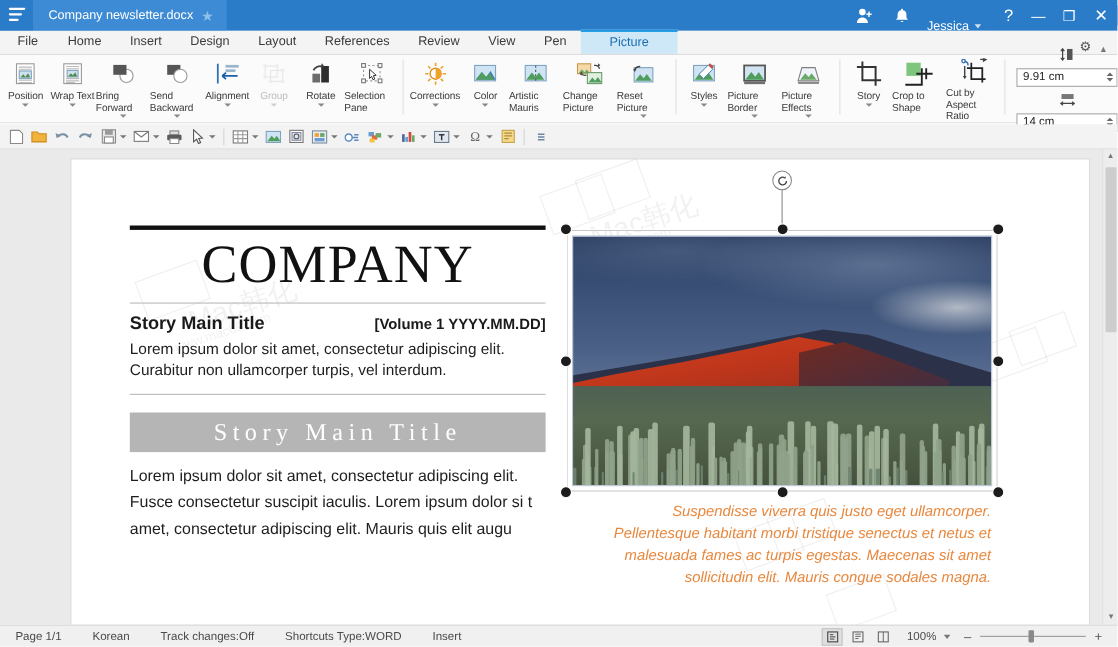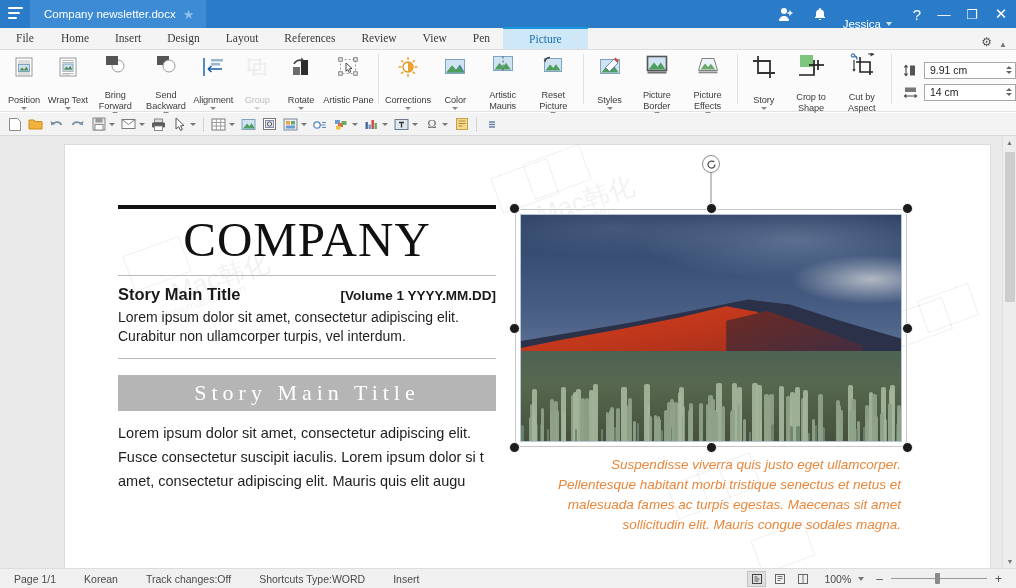--- a/index.html
+++ b/index.html
@@ -62,21 +62,21 @@
   .win-btn.close { font-size: 15px; width: 30px; }
 
   
   .tabbar {
     position: absolute; top: 28px; left: 0; width: 1016px; height: 22px;
     background: #f4f4f4; border-bottom: 1px solid #dcdcdc;
     display: flex; align-items: flex-end;
   }
   .rtab {
     height: 22px; padding: 0 13px; font-size: 11.5px; color: #3a3a3a;
-    display: flex; align-items: center; cursor: pointer; white-space: nowrap; font-family: Liberation Serif, serif;
+    display: flex; align-items: center; cursor: pointer; white-space: nowrap;
   }
   .rtab.file { padding: 0 14px 0 16px; }
   .rtab.active {
     background: #cfe8f7; color: #1b6fb0; border-top: 2px solid #1b96e0;
     padding: 0 26px;
   }
   .tabbar .spacer { flex: 1; }
   .tabbar .gear { font-size: 12px; color: #555; padding: 0 5px; cursor: pointer; }
   .tabbar .collapse { font-size: 8px; color: #777; padding: 0 9px 0 2px; cursor: pointer; }
 
@@ -87,37 +87,37 @@
     display: flex; align-items: flex-start; padding-left: 2px;
   }
   .rsep { width: 1px; height: 50px; background: #e0e0e0; margin: 4px 4px 0 4px; }
   .rbtn {
     width: 46px; height: 60px; display: flex; flex-direction: column;
     align-items: center; padding-top: 3px; cursor: pointer;
   }
   .rbtn.wide { width: 53px; }
   .rbtn .glyph { height: 27px; display: flex; align-items: center; justify-content: center; }
   .rbtn .lbl {
-    font-size: 9.2px; color: #3c3c3c; text-align: center; line-height: 10.5px;
-    margin-top: 15px; letter-spacing: -0.1px;
+    font-size: 9.2px; color: #3c3c3c; text-align: left; line-height: 10.5px;
+    margin-top: 2px; letter-spacing: -0.1px;
   }
   .rbtn .dd {
     width: 0; height: 0; margin-top: 1px;
     border-left: 3px solid transparent; border-right: 3px solid transparent;
     border-top: 3.5px solid #888;
   }
   .rbtn.disabled .lbl { color: #bdbdbd; }
   .rbtn.disabled .dd { border-top-color: #cfcfcf; }
 
   
   .sizegrp {
     display: flex; flex-direction: column; justify-content: center;
     height: 62px; padding-left: 6px; gap: 5px;
   }
-  .sizerow { display: flex; align-items: center; gap: 5px; }
+  .sizerow { display: flex; align-items: center; gap: 5px; flex-direction: column; }
   .sizerow .sicon { width: 17px; height: 14px; display: flex; align-items: center; justify-content: center; }
   .spin {
     width: 92px; height: 17px; border: 1px solid #a8a8a8; background: #fff;
     display: flex; align-items: center; position: relative;
   }
   .spin .val { font-size: 10.5px; color: #222; padding-left: 5px; flex: 1; }
   .spin .arrows {
     width: 13px; display: flex; flex-direction: column; align-items: center;
     justify-content: center; gap: 2px; cursor: pointer;
   }
@@ -456,21 +456,21 @@
             <rect x="3.5" y="3.5" width="15" height="14" fill="none" stroke="#9a9a9a" stroke-dasharray="2 2"></rect>
             <g fill="#fff" stroke="#777">
               <rect x="1.8" y="1.8" width="3.4" height="3.4"></rect>
               <rect x="16.8" y="1.8" width="3.4" height="3.4"></rect>
               <rect x="1.8" y="15.8" width="3.4" height="3.4"></rect>
               <rect x="16.8" y="15.8" width="3.4" height="3.4"></rect>
             </g>
             <path d="M9 7l6 5.5-2.6.3 1.3 3-1.6.7-1.3-3-1.8 1.8z" fill="#fff" stroke="#333" stroke-width="0.9"></path>
           </svg>
         </div>
-        <div class="lbl">Artistic Pane</div>
+        <div class="lbl">Selection Pane</div>
       </div>
       <div class="rsep"></div>
       <div class="rbtn wide">
         <div class="glyph">
           <svg width="24" height="22" viewBox="0 0 24 22">
             <g stroke="#f0a22a" stroke-width="1.5">
               <path d="M12 1v3M12 18v3M2.5 11h3M18.5 11h3M5.2 4.2l2.1 2.1M16.7 15.7l2.1 2.1M5.2 17.8l2.1-2.1M16.7 6.3l2.1-2.1"></path>
             </g>
             <circle cx="12" cy="11" r="5" fill="#fff" stroke="#e08f1c" stroke-width="1.3"></circle>
             <path d="M12 6a5 5 0 010 10z" fill="#f0a22a"></path>
@@ -492,20 +492,35 @@
       </div>
       <div class="rbtn wide">
         <div class="glyph">
           <svg width="24" height="22" viewBox="0 0 24 22">
             <rect x="2.5" y="3.5" width="19" height="14" fill="#cfe3f2" stroke="#7fa3c0"></rect>
             <path d="M3.5 16.5l5-6.5 3.5 4 3-4.2 4.8 6.7z" fill="#4f9e5e"></path>
             <path d="M12 3.5v14" stroke="#555" stroke-dasharray="2 2"></path>
           </svg>
         </div>
         <div class="lbl">Artistic Mauris</div>
+      </div>
+      <div class="rbtn wide">
+        <div class="glyph">
+          <svg width="26" height="22" viewBox="0 0 26 22">
+            <rect x="2" y="2" width="12" height="9" fill="#f6d9a8" stroke="#c79a4c"></rect>
+            <path d="M3 10.5l3-3.5 2.4 2.6 2-2.4 3 3.3z" fill="#6aa96a"></path>
+            <rect x="11" y="10" width="13" height="10" fill="#dff0df" stroke="#6a9a6a"></rect>
+            <path d="M12 19l3.5-4.5 2.6 3 2.4-3.6 3.5 5.1z" fill="#4f9e5e"></path>
+            <path d="M17 3.5c2.6-.4 4.6 1 5 3.2" stroke="#444" stroke-width="1.1" fill="none"></path>
+            <path d="M21 1.5l1.8 1.9-2.4 1z" fill="#444"></path>
+            <path d="M10 12.5c-2.4.4-4.2-.8-4.7-2.9" stroke="#444" stroke-width="1.1" fill="none"></path>
+            <path d="M5.5 12.8l-1.6-2 2.4-.8z" fill="#444"></path>
+          </svg>
+        </div>
+        <div class="lbl">Change Picture</div>
       </div>
       <div class="rbtn wide">
         <div class="glyph">
           <svg width="24" height="22" viewBox="0 0 24 22">
             <rect x="3.5" y="5.5" width="17" height="13" fill="#cfe3f2" stroke="#7fa3c0"></rect>
             <path d="M4.5 17.5l4.5-6 3.2 3.6 2.8-3.8 4.5 6.2z" fill="#4f9e5e"></path>
             <path d="M9 4.5c-2.6 0-4.5 1.4-5 3.5" stroke="#444" stroke-width="1.3" fill="none"></path>
             <path d="M4.2 9.5l-1.6-2.6 3-.6z" fill="#444"></path>
           </svg>
         </div>

